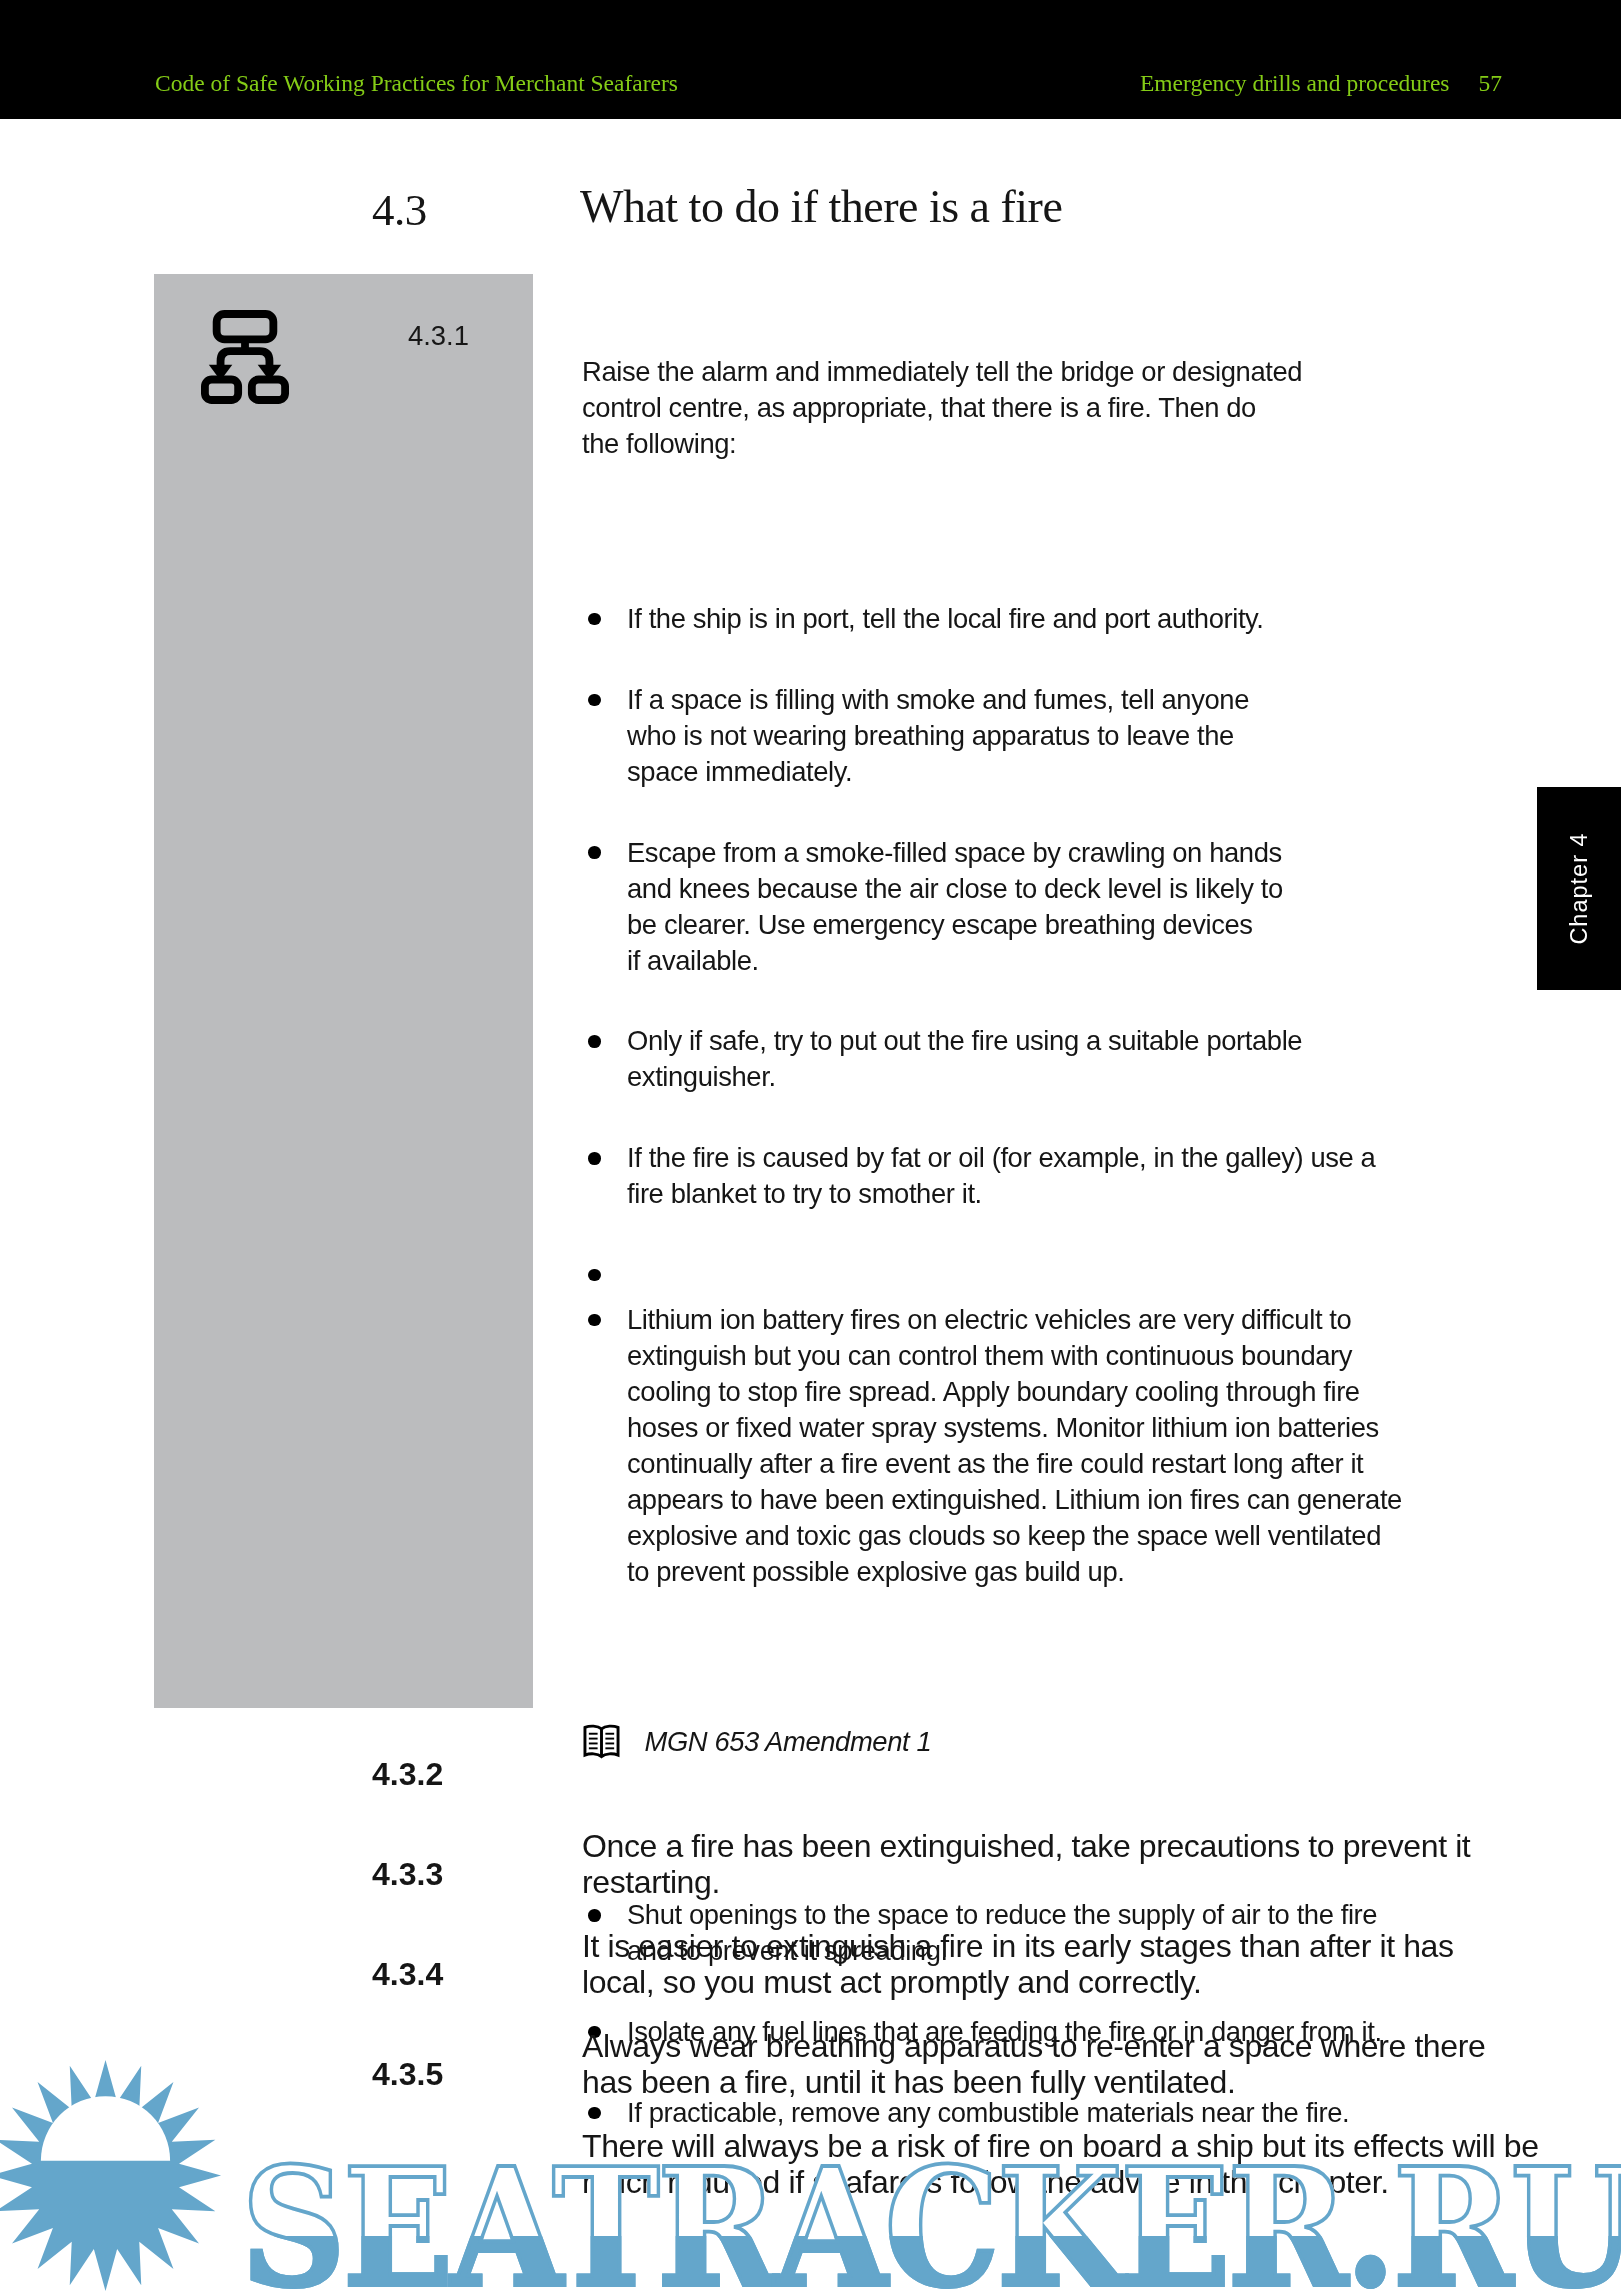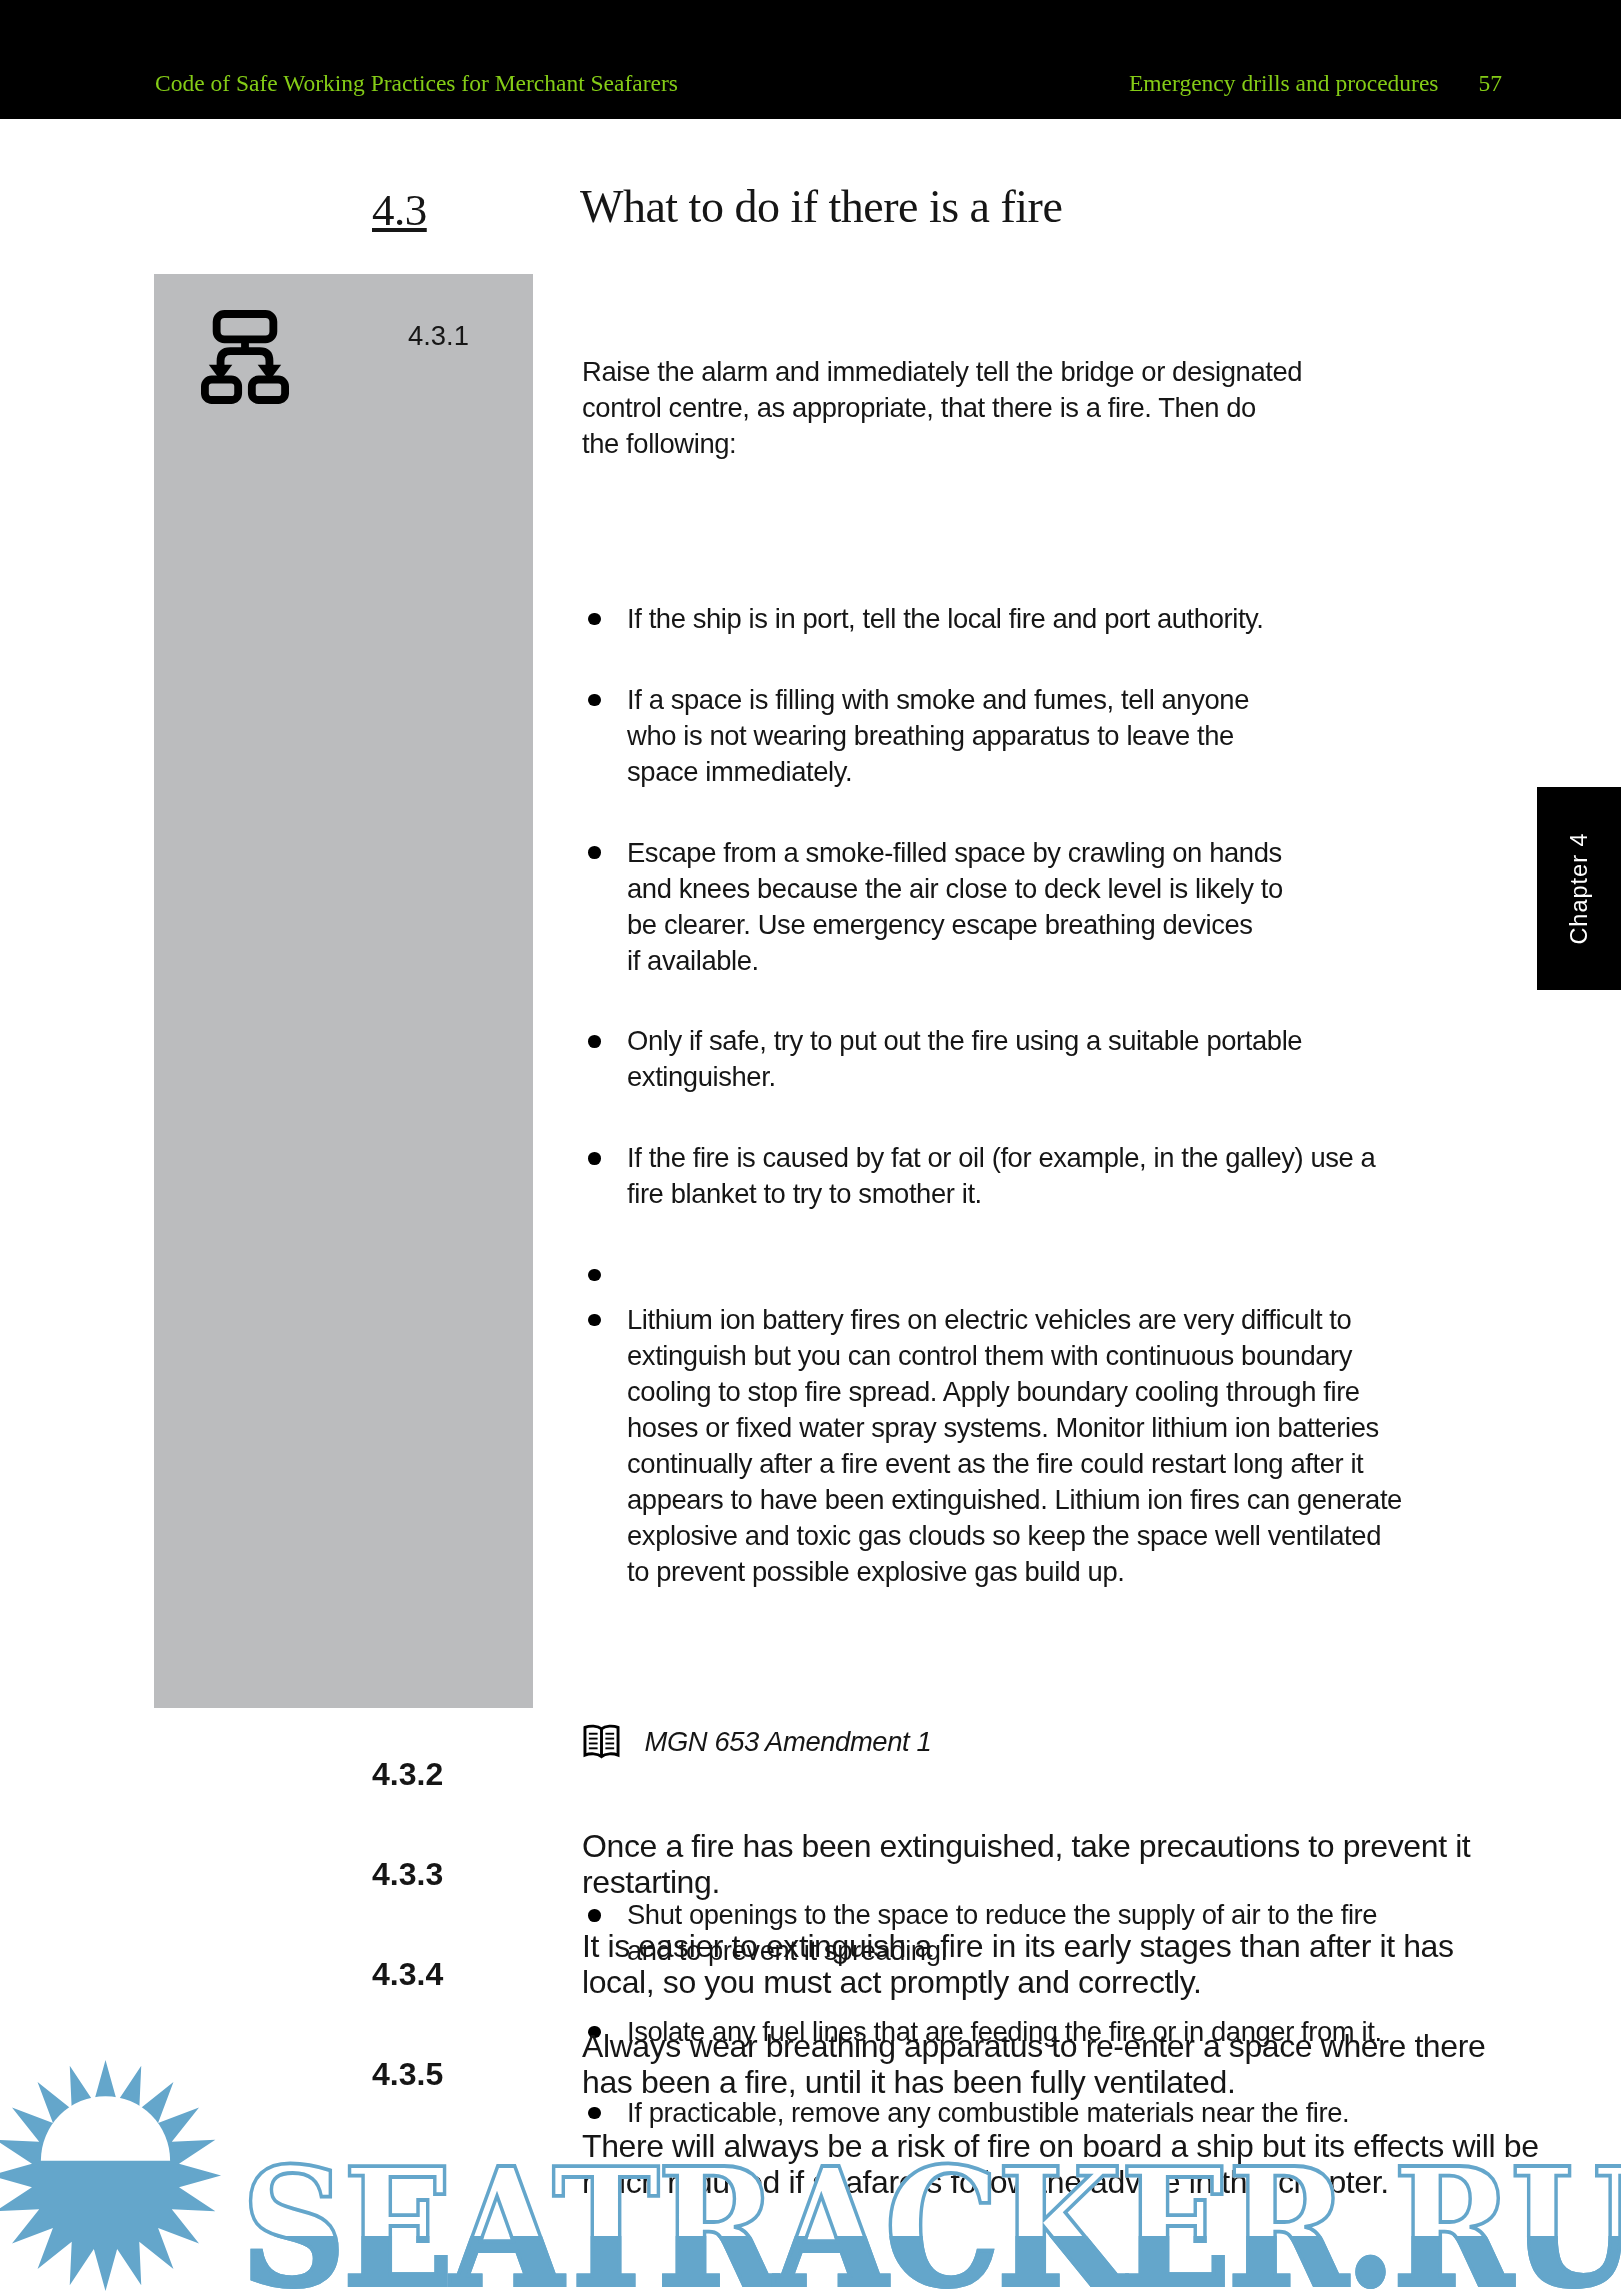--- a/index.html
+++ b/index.html
@@ -9,25 +9,25 @@
     font-family:"Liberation Sans", sans-serif; color:#161616;
   }
   
   .header-bar {
     position:absolute; left:0; top:0; width:1621px; height:119px;
     background:#000000; color:#84cc16; box-sizing:border-box;
     display:flex; align-items:flex-end; justify-content:space-between;
     padding:0 119px 21.6px 155px;
     font-family:"Liberation Serif", serif; font-size:23.5px;
   }
-  .header-right { display:flex; gap:40px; }
+  .header-right { display:flex; gap:29px; }
   
   .heading-number {
     position:absolute; left:372px; top:184px;
-    font-family:"Liberation Serif", serif; font-size:45px; letter-spacing:-0.5px;text-decoration:underline;
+    font-family:"Liberation Serif", serif; font-size:45px; letter-spacing:-0.5px;
   }
   .heading-title {
     position:absolute; left:580px; top:180px;
     font-family:"Liberation Serif", serif; font-size:46px; letter-spacing:-0.5px;
   }
   
   .gray-box { position:absolute; left:154px; top:274px; width:379px; height:1434px; background:#bbbcbe; }
   .flow-icon { position:absolute; left:201px; top:310px; }
   .para-number { position:absolute; left:372px; top:320px; font-weight:normal; font-size:27.4px;margin-left:36px; }
   

